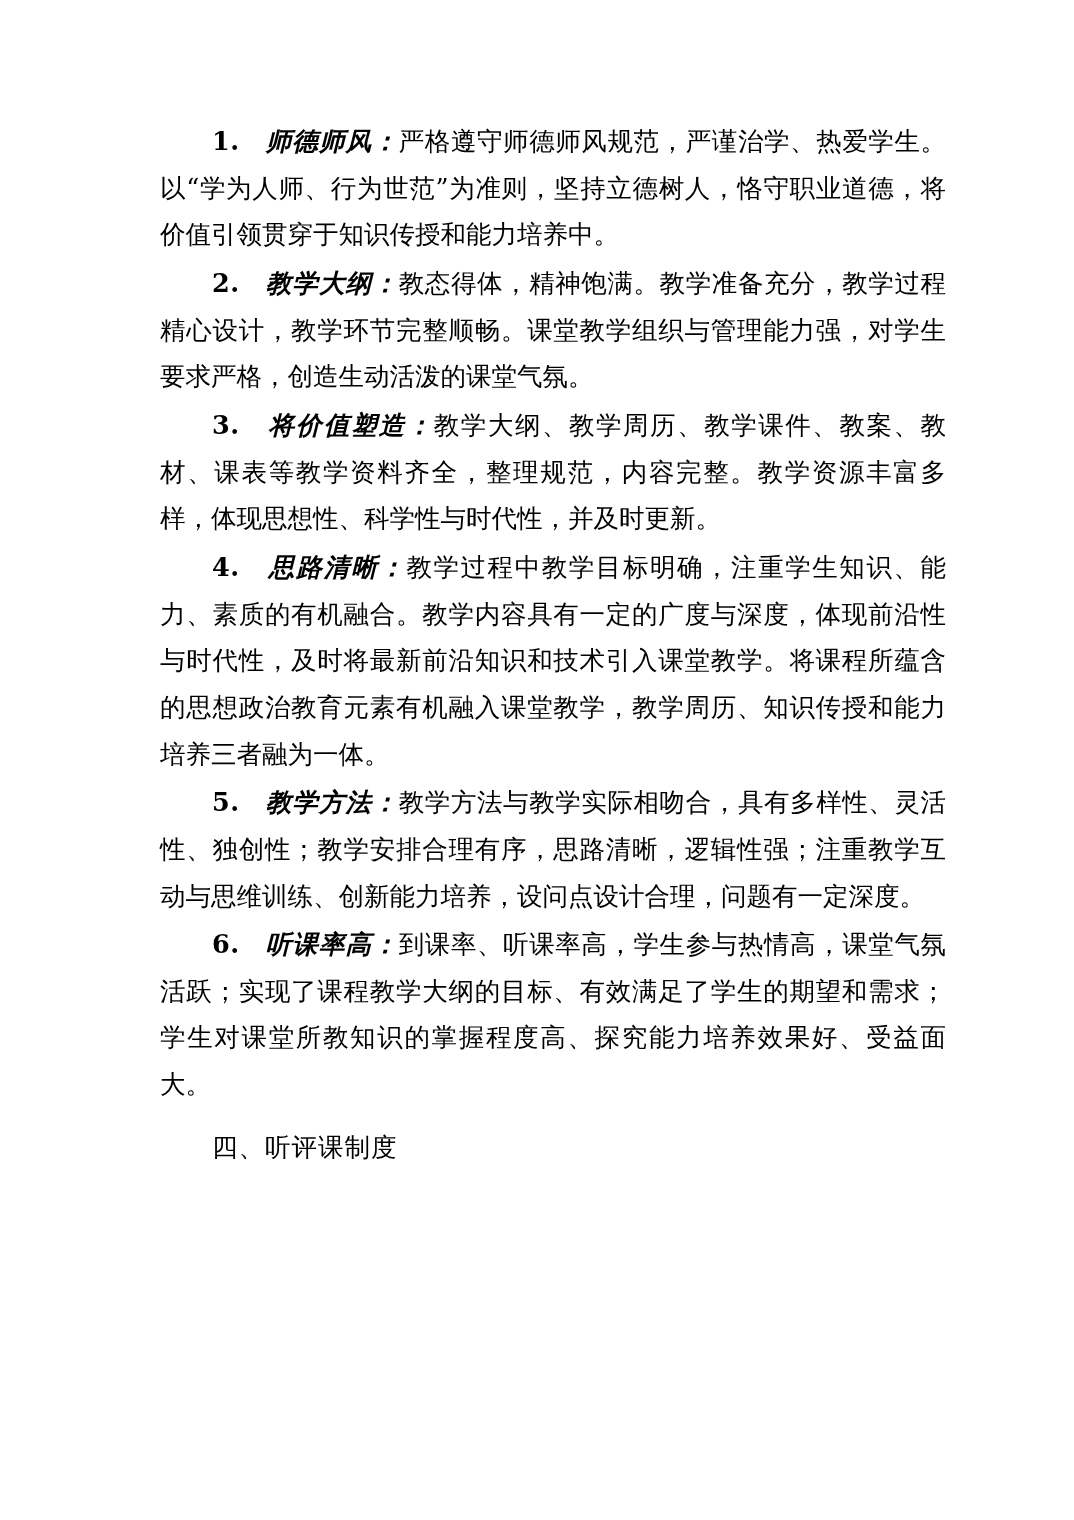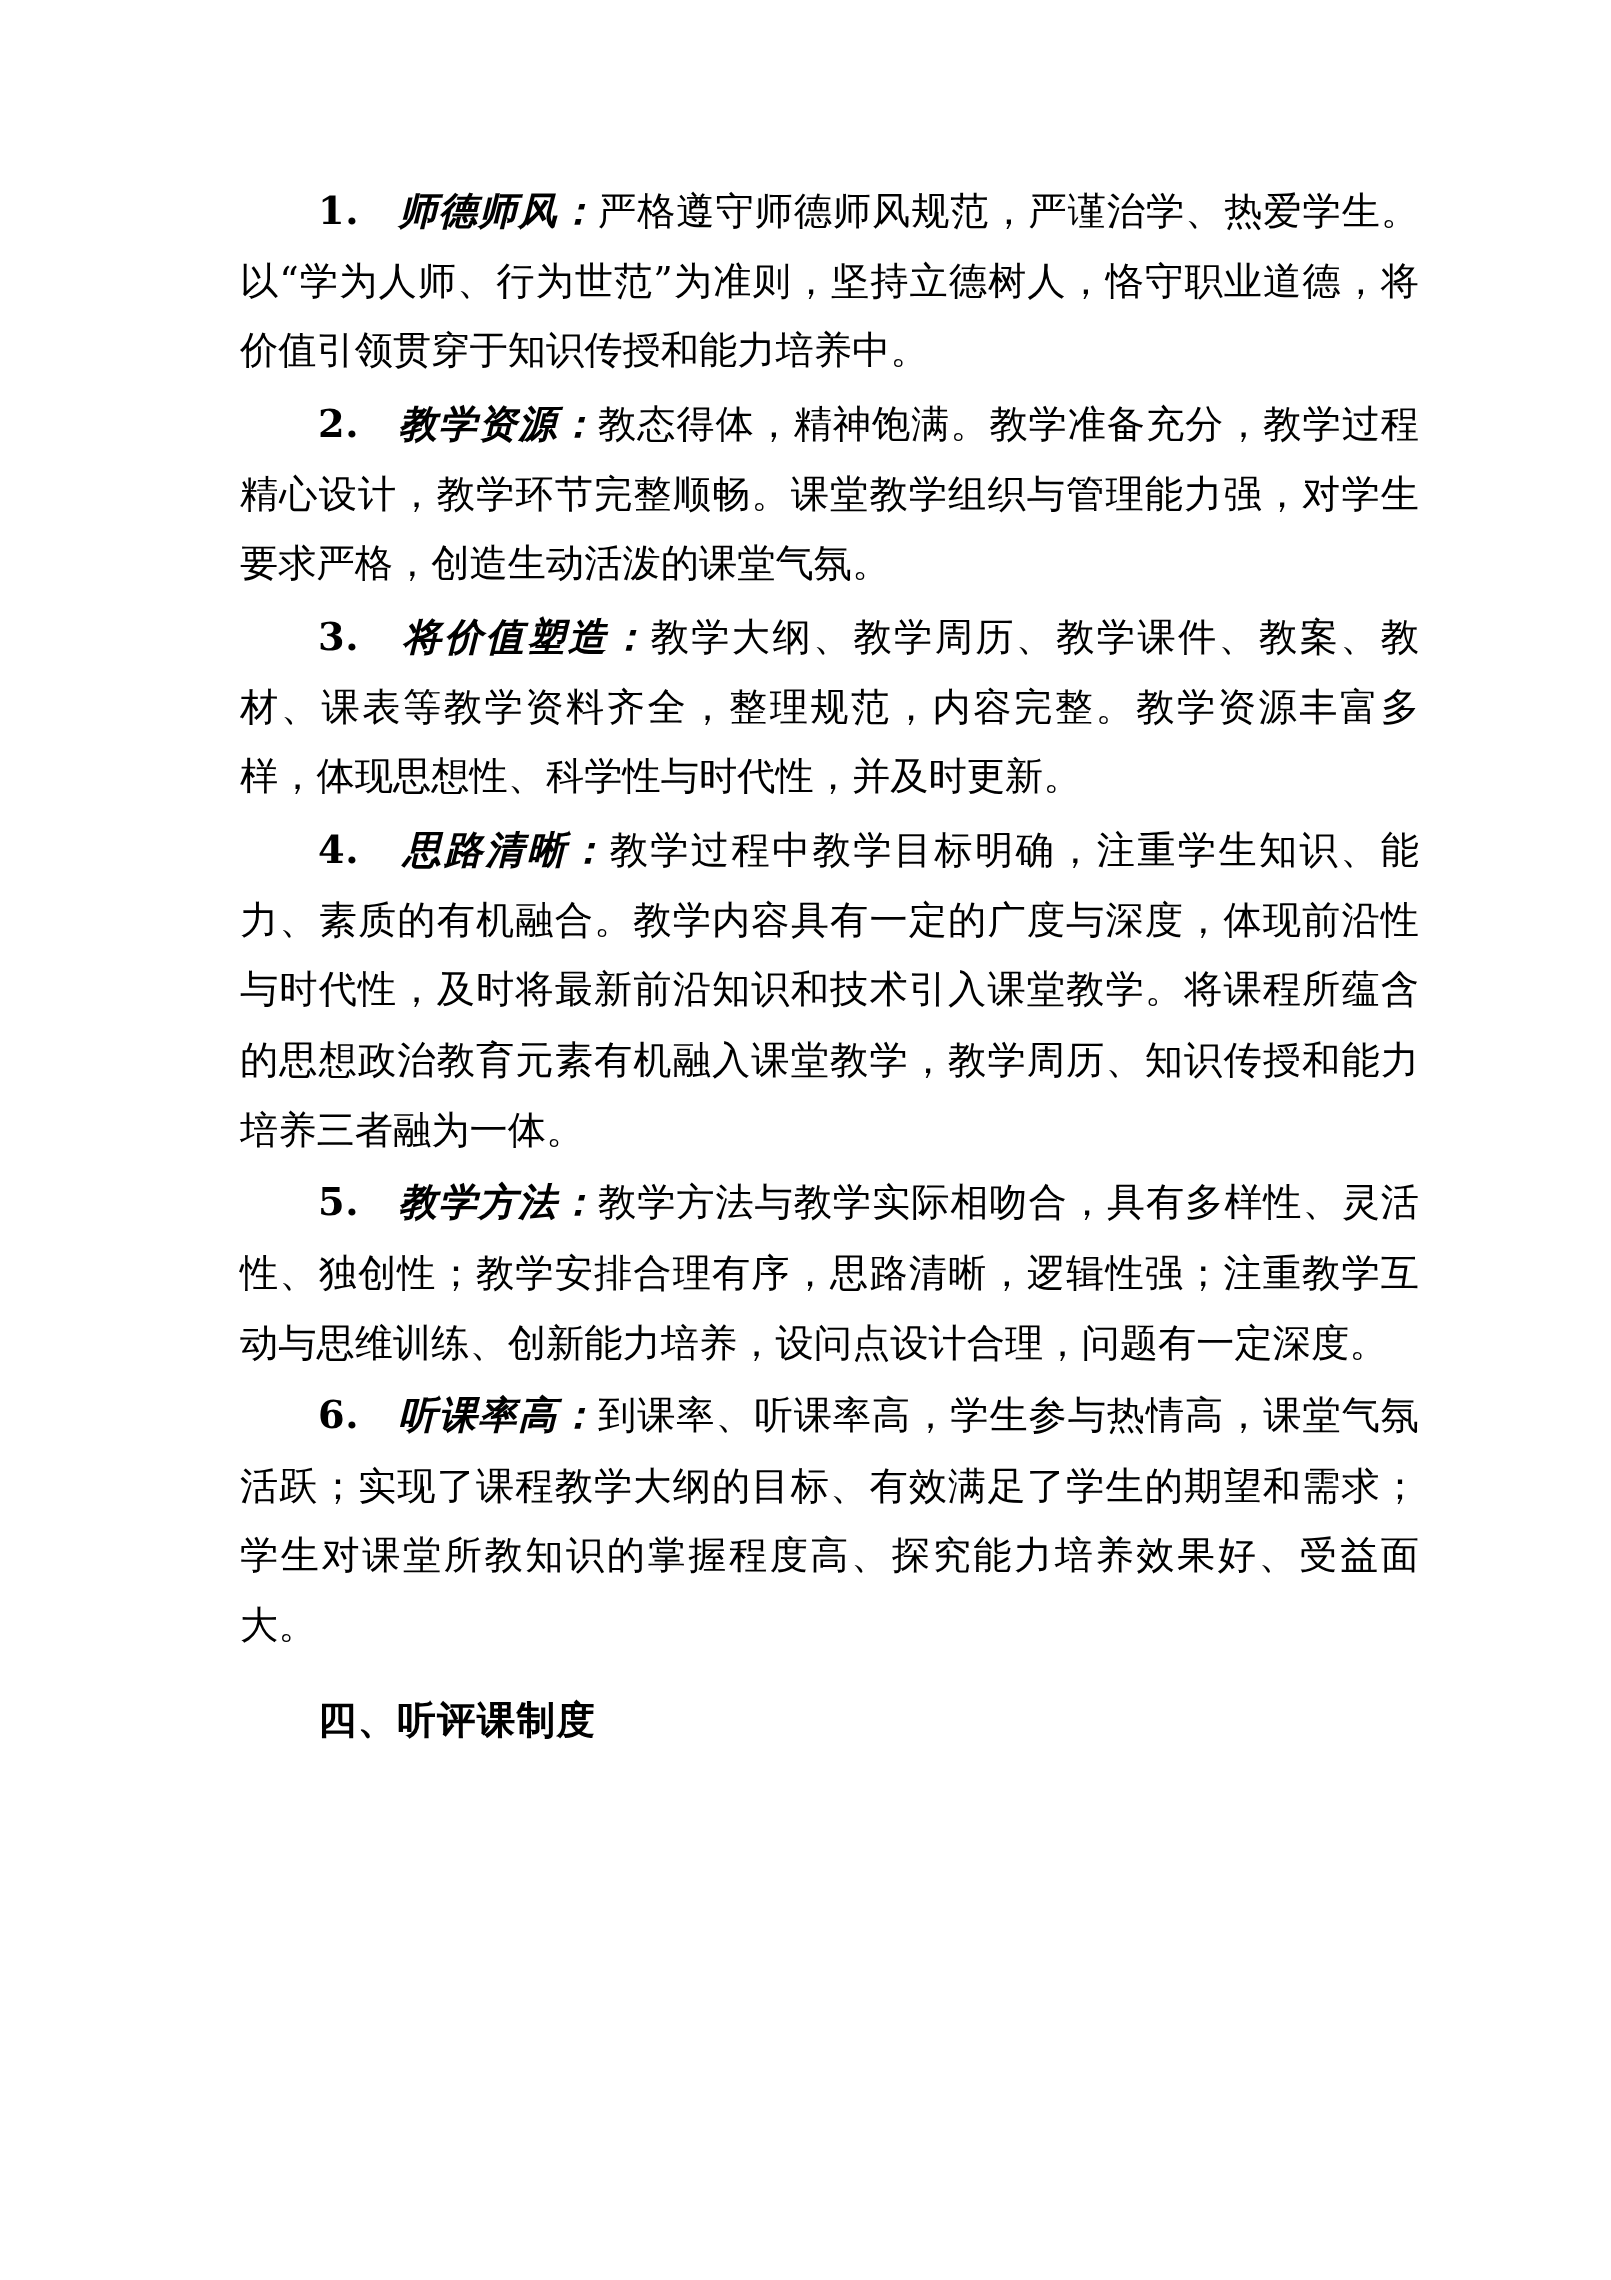--- a/index.html
+++ b/index.html
@@ -33,42 +33,42 @@
     letter-spacing: 0.5px;
   }
   .term {
     font-weight: bold;
     letter-spacing: 0.5px;
     font-style: italic;
   }
   .section-heading {
     margin: 16px 0 2px 0;
     text-indent: 52px;
-    font-weight: bold;
+    font-weight: normal;
     letter-spacing: 1px;
   }
   .para {
     margin: 0;
     text-indent: 52px;
   }
 </style>
 </head>
 <body>
 
 <div class="page">
   <div class="doc-body">
 
     <p class="numbered-item">
       <span class="num">1.</span>
       <span>&nbsp;&nbsp;</span><span class="term">师德师风：</span><span>严格遵守师德师风规范，严谨治学、热爱学生。以“学为人师、行为世范”为准则，坚持立德树人，恪守职业道德，将价值引领贯穿于知识传授和能力培养中。</span>
     </p>
 
     <p class="numbered-item">
       <span class="num">2.</span>
-      <span>&nbsp;&nbsp;</span><span class="term">教学资源：</span><span>教态得体，精神饱满。教学准备充分，教学过程精心设计，教学环节完整顺畅。课堂教学组织与管理能力强，对学生要求严格，创造生动活泼的课堂气氛。</span>
+      <span>&nbsp;&nbsp;</span><span class="term">教学大纲：</span><span>教态得体，精神饱满。教学准备充分，教学过程精心设计，教学环节完整顺畅。课堂教学组织与管理能力强，对学生要求严格，创造生动活泼的课堂气氛。</span>
     </p>
 
     <p class="numbered-item">
       <span class="num">3.</span>
       <span>&nbsp;&nbsp;</span><span class="term">将价值塑造：</span><span>教学大纲、教学周历、教学课件、教案、教材、课表等教学资料齐全，整理规范，内容完整。教学资源丰富多样，体现思想性、科学性与时代性，并及时更新。</span>
     </p>
 
     <p class="numbered-item">
       <span class="num">4.</span>
       <span>&nbsp;&nbsp;</span><span class="term">思路清晰：</span><span>教学过程中教学目标明确，注重学生知识、能力、素质的有机融合。教学内容具有一定的广度与深度，体现前沿性与时代性，及时将最新前沿知识和技术引入课堂教学。将课程所蕴含的思想政治教育元素有机融入课堂教学，教学周历、知识传授和能力培养三者融为一体。</span>

